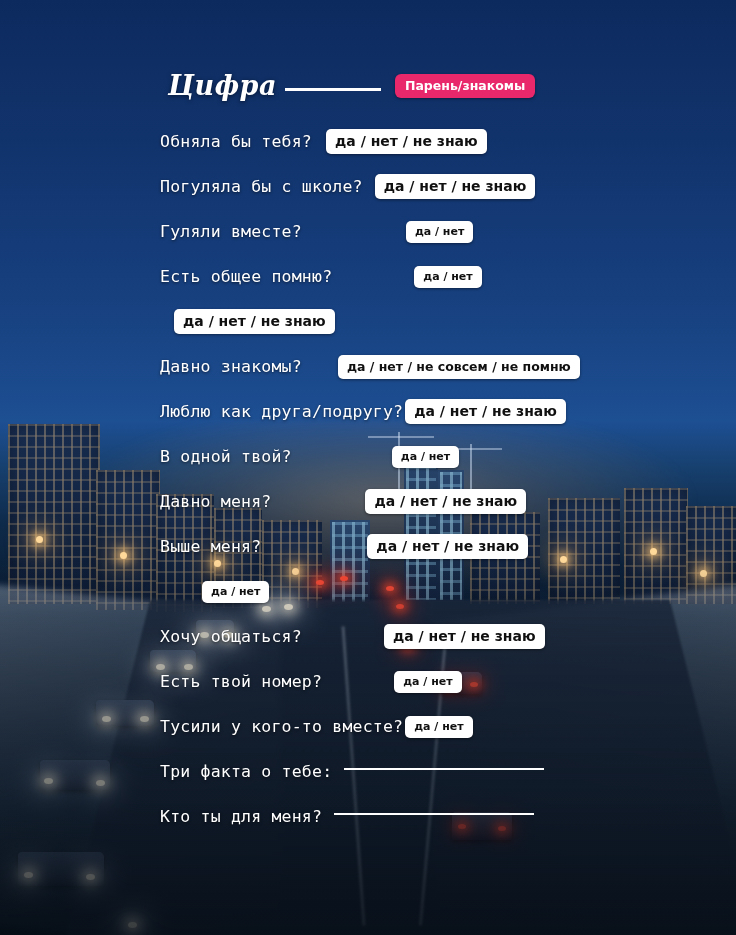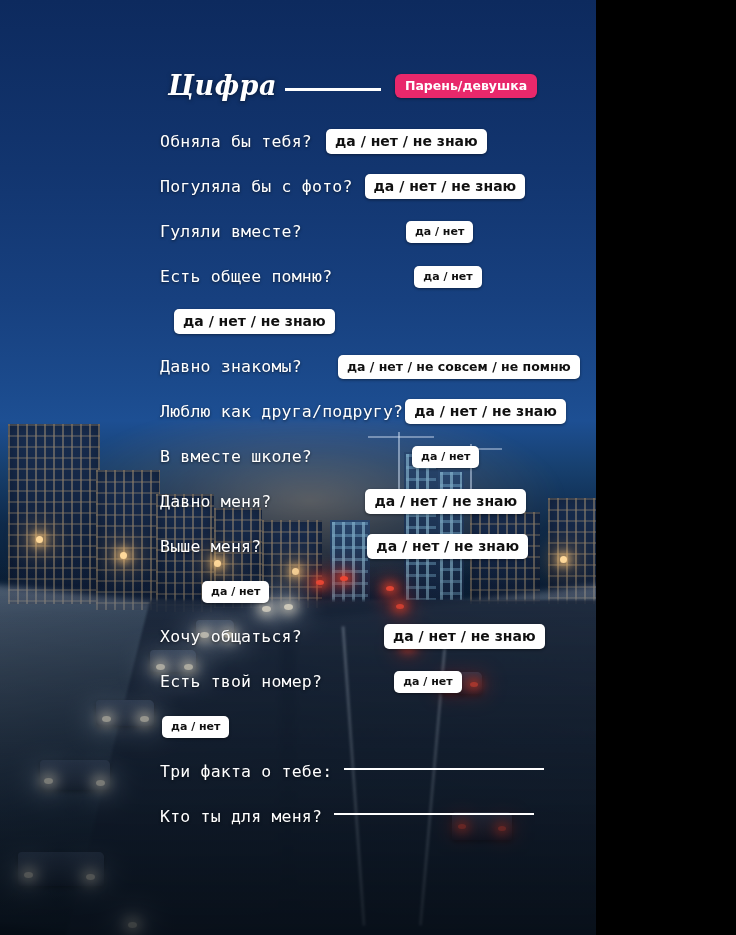--- a/index.html
+++ b/index.html
@@ -6,21 +6,21 @@
     margin: 0;
     padding: 0;
     background: #000;
   }
   body {
     font-family: "DejaVu Sans", sans-serif;
   }
 
   .frame {
     position: relative;
-    width: 596px;
+    width: 736px;
     height: 935px;
     overflow: hidden;
     background: #0369a1;
   }
 
   
   .bg {
     position: absolute;
     inset: 0;
     background:
@@ -312,30 +312,30 @@
 
     <div class="ground"></div>
   </div>
 
   <div class="content">
 
     <div class="title-row">
       <div class="title">
         <span>Цифра</span><span class="title-blank"></span>
       </div>
-      <div class="badge">Парень/девушка</div>
+      <div class="badge">Парень/знакомы</div>
     </div>
 
     <div class="rows" id="rows">
         <div class="row">
           <span class="q">Обняла бы тебя?</span>
           <span class="ans s-md" style="margin-left: 14px;">да / нет / не знаю</span>
         </div>
         <div class="row">
-          <span class="q">Погуляла бы с фото?</span>
+          <span class="q">Погуляла бы с школе?</span>
           <span class="ans s-md" style="margin-left: 12px;">да / нет / не знаю</span>
         </div>
         <div class="row">
           <span class="q">Гуляли вместе?</span>
           <span class="ans s-lg" style="margin-left: 104px;">да / нет</span>
         </div>
         <div class="row">
           <span class="q">Есть общее помню?</span>
           <span class="ans s-lg" style="margin-left: 82px;">да / нет</span>
         </div>
@@ -344,21 +344,21 @@
         </div>
         <div class="row">
           <span class="q">Давно знакомы?</span>
           <span class="ans s-sm" style="margin-left: 36px;">да / нет / не совсем / не помню</span>
         </div>
         <div class="row">
           <span class="q">Люблю как друга/подругу?</span>
           <span class="ans s-md" style="margin-left: 2px;">да / нет / не знаю</span>
         </div>
         <div class="row">
-          <span class="q">В вместе школе?</span>
+          <span class="q">В одной твой?</span>
           <span class="ans s-lg" style="margin-left: 100px;">да / нет</span>
         </div>
         <div class="row">
           <span class="q">Давно меня?</span>
           <span class="ans s-md" style="margin-left: 94px;">да / нет / не знаю</span>
         </div>
         <div class="row">
           <span class="q">Выше меня?</span>
           <span class="ans s-md" style="margin-left: 106px;">да / нет / не знаю</span>
         </div>
@@ -367,20 +367,21 @@
         </div>
         <div class="row">
           <span class="q">Хочу общаться?</span>
           <span class="ans s-md" style="margin-left: 82px;">да / нет / не знаю</span>
         </div>
         <div class="row">
           <span class="q">Есть твой номер?</span>
           <span class="ans s-lg" style="margin-left: 72px;">да / нет</span>
         </div>
         <div class="row">
+          <span class="q">Тусили у кого-то вместе?</span>
           <span class="ans s-lg" style="margin-left: 2px;">да / нет</span>
         </div>
         <div class="row">
           <span class="q">Три факта о тебе:</span>
           <span class="blank-line"></span>
         </div>
         <div class="row">
           <span class="q">Кто ты для меня?</span>
           <span class="blank-line"></span>
         </div>

